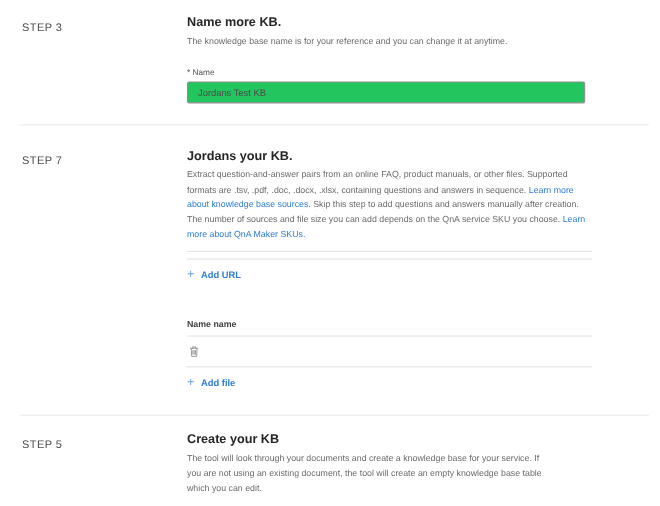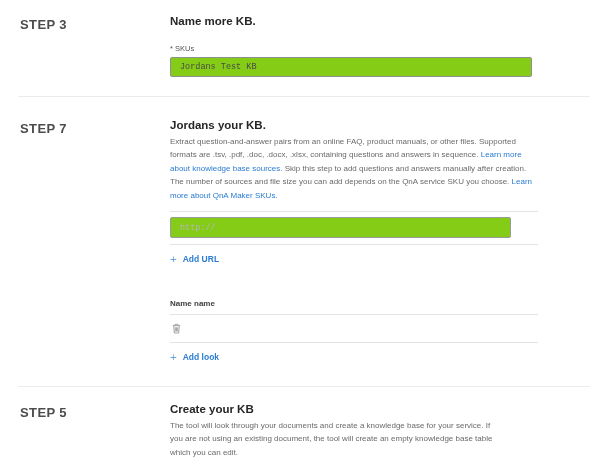--- a/index.html
+++ b/index.html
@@ -9,21 +9,21 @@
     width:600px; height:460px;
     background:#ffffff;
     font-family:"Liberation Sans", sans-serif;
     color:#2d2d2d;
     overflow:hidden;
   }
   .step-section { display:flex; }
   .step-col { width:170px; padding-left:20px; flex:0 0 170px; }
   .step-label {
     display:inline-block;
-    font-size:13px; font-weight:700; color:#4c4c4c;
+    font-size:10px; font-weight:400; color:#4c4c4c;
     letter-spacing:0.4px; padding-top:2px;
   }
   .content-col { width:368px; }
   h2.section-heading {
     font-size:11.5px; font-weight:700; color:#262626;
     margin:0 0 4px 0;
   }
   .desc {
     font-size:8px; color:#6a6a6a; line-height:13.4px;
   }
@@ -33,22 +33,22 @@
   
   .section-1 { padding-top:15px; }
   .field-label {
     display:block; font-size:7.5px; color:#565656;
     margin-top:17px; margin-bottom:4px;
   }
   .text-input {
     display:block; width:362px; height:20px;
     border:1px solid #8f8f8f; border-radius:2px;
     padding:0 9px; font-size:8.5px; color:#4a4a4a;
-    font-family:Liberation Mono, monospace;
-    outline:none; background:#84cc16;
+    font-family:Liberation Sans, sans-serif;
+    outline:none; background:#22c55e;
   }
   .text-input::placeholder { color:#b5b5b5; }
   .section-divider {
     border:none; border-top:1px solid #ebebeb;
     margin:19px 10px 0 18px;
   }
   
   .section-2 { padding-top:22px; }
   .group-label {
     display:block; font-size:8px; font-weight:700; color:#404040;
@@ -88,59 +88,59 @@
 <body>
 
 <div class="page">
 
   <section class="step-section section-1">
     <div class="step-col">
       <span class="step-label">STEP 3</span>
     </div>
     <div class="content-col">
       <h2 class="section-heading">Name more KB.</h2>
-      <label class="field-label">* SKUs</label>
+      <p class="desc">The knowledge base name is for your reference and you can change it at anytime.</p>
+      <label class="field-label">* Name</label>
       <input type="text" class="text-input" value="Jordans Test KB" style="">
     </div>
   </section>
 
   <hr class="section-divider">
 
   <section class="step-section section-2">
     <div class="step-col">
       <span class="step-label">STEP 7</span>
     </div>
     <div class="content-col">
       <h2 class="section-heading">Jordans your KB.</h2>
       <p class="desc"><span>Extract question-and-answer pairs from an online FAQ, product manuals, or other files. Supported formats are .tsv, .pdf, .doc, .docx, .xlsx, containing questions and answers in sequence. </span><a class="inline-link">Learn more about knowledge base sources.</a><span> Skip this step to add questions and answers manually after creation. The number of sources and file size you can add depends on the QnA service SKU you choose. </span><a class="inline-link">Learn more about QnA Maker SKUs.</a></p>
 
       <div class="url-group">
         <hr class="inner-divider">
-        <input type="text" class="text-input url-input" placeholder="http://" style="">
         <hr class="inner-divider below">
         <button class="add-link">
           <span class="plus-glyph">+</span>
           <span>Add URL</span>
         </button>
       </div>
 
       <div class="file-group">
         <span class="group-label">Name name</span>
         <hr class="inner-divider">
         <div class="file-row">
           <button class="trash-btn" title="">
             <svg width="9" height="11" viewBox="0 0 12 14">
               <path d="M1 3.2 H11 M4.2 3.2 V1.4 H7.8 V3.2 M2.4 3.2 L3 13 H9 L9.6 3.2 M4.4 5.4 V11 M6 5.4 V11 M7.6 5.4 V11" stroke="#7a7a7a" stroke-width="0.9" fill="none"></path>
             </svg>
           </button>
         </div>
         <hr class="inner-divider">
         <button class="add-link">
           <span class="plus-glyph">+</span>
-          <span>Add look</span>
+          <span>Add file</span>
         </button>
       </div>
     </div>
   </section>
 
   <hr class="section-divider" style="margin-top:21px;">
 
   <section class="step-section section-3">
     <div class="step-col">
       <span class="step-label">STEP 5</span>

